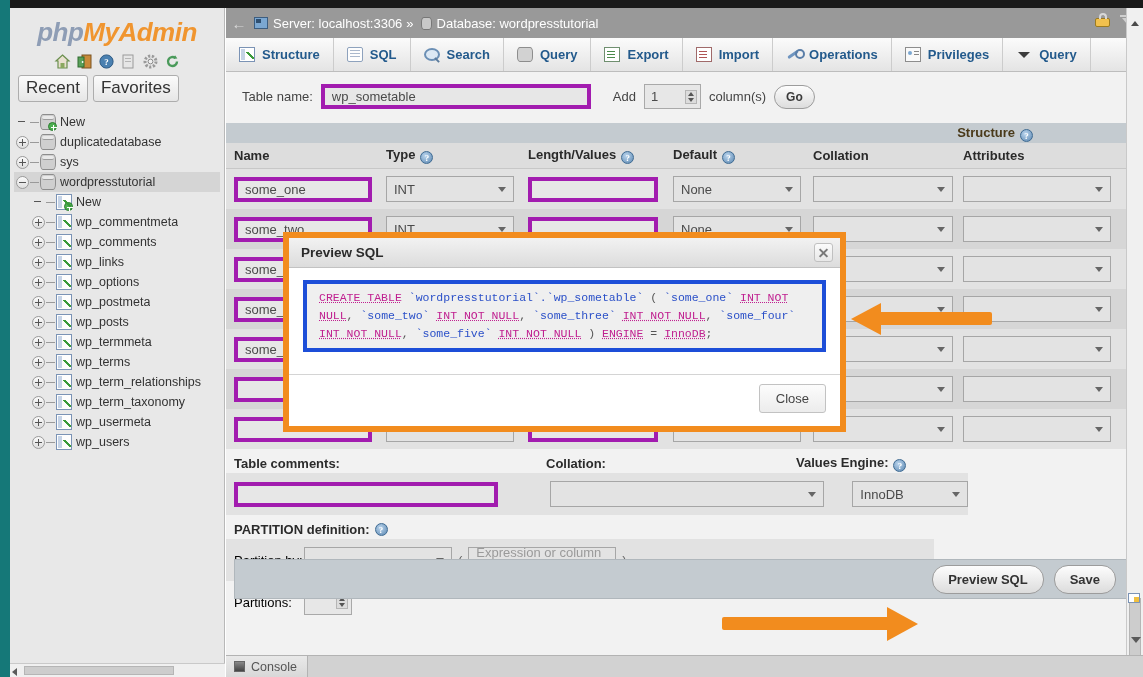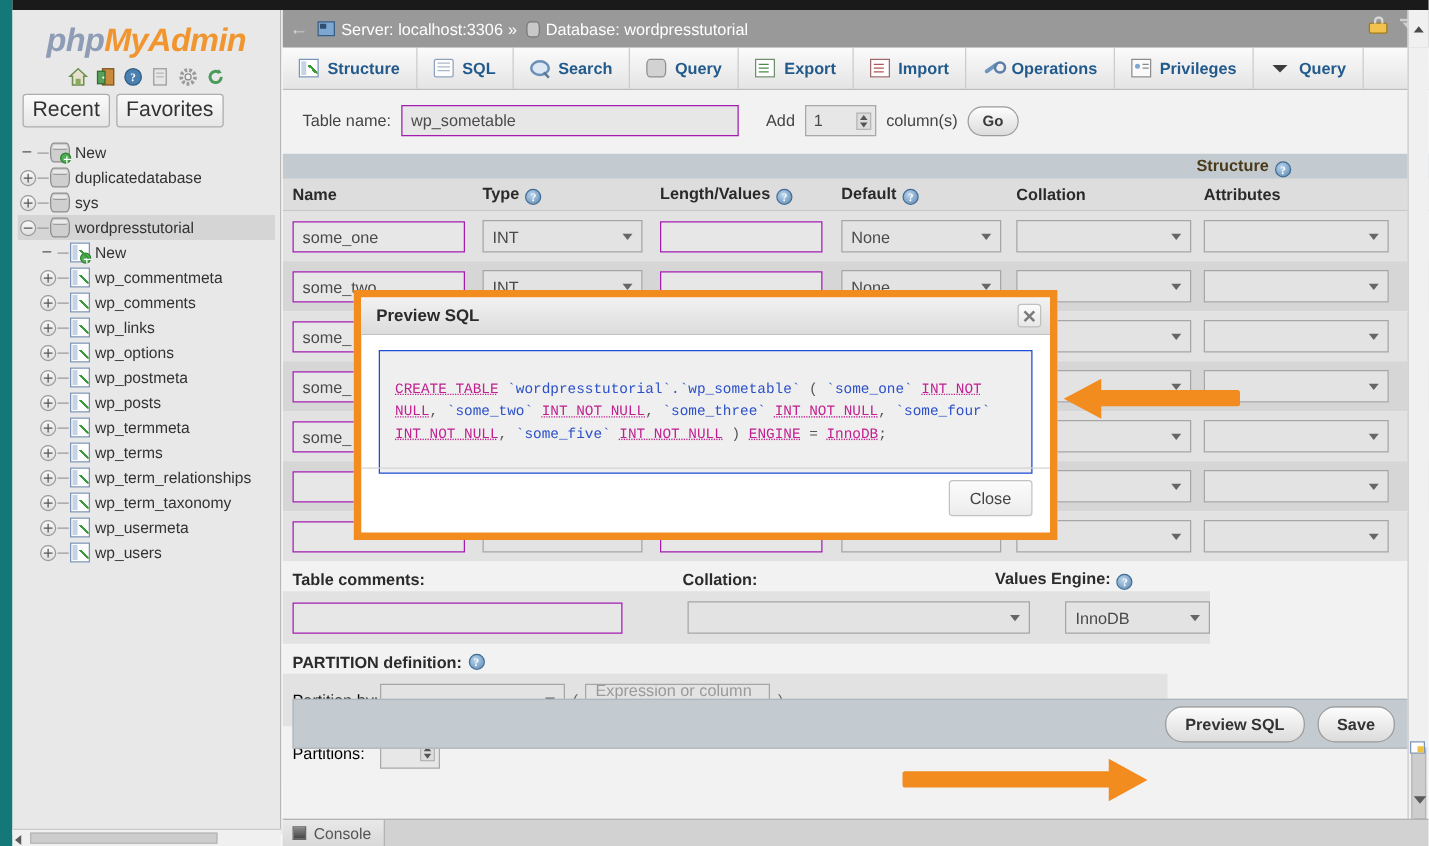--- a/index.html
+++ b/index.html
@@ -166,21 +166,21 @@
   .ti-more::after { content:""; position:absolute; left:2px; top:5px; border-left:6px solid transparent; border-right:6px solid transparent; border-top:6px solid #3c3c3c; }
 
   
   .content { padding: 0; position: relative; }
   .namerow {
     display: flex; align-items: center; gap: 8px;
     padding: 12px 0 14px 16px; font-size: 13px; color: #444;
     background: #f2f2f2;
   }
   .txtin {
-    border: 1px solid #a21caf; background: #e7e7e7; color: #4a4a4a;
+    border: 4px solid #a21caf; background: #e7e7e7; color: #4a4a4a;
     height: 25px; padding: 0 7px; font-size: 13px; font-family: "Liberation Sans", sans-serif;
   }
   .spin {
     display: inline-flex; align-items: center; border: 1px solid #a9a9a9;
     background: #e7e7e7; height: 25px; width: 57px; padding: 0 3px 0 6px;
     font-size: 13px; color: #4a4a4a; justify-content: space-between;
   }
   .spin .arrows { display:flex; flex-direction:column; gap:2px; background:#dcdcdc; border:1px solid #b5b5b5; padding:1px 2px;}
   .spin .arrows i { display:block; width:0;height:0;border-left:3px solid transparent;border-right:3px solid transparent;}
   .spin .arrows .u { border-bottom:4px solid #555; }
@@ -299,21 +299,21 @@
     width: 19px; height: 19px; border: 1px solid #c0c0c0; border-radius: 3px;
     background: linear-gradient(#fbfbfb,#e8e8e8); position: relative; cursor: pointer;
   }
   .x-btn::before, .x-btn::after {
     content:""; position:absolute; left:3px; top:8px; width:11px; height:2px; background:#7a7a7a;
   }
   .x-btn::before { transform: rotate(45deg); }
   .x-btn::after  { transform: rotate(-45deg); }
   .modal-body { padding: 12px 14px 0 14px; }
   .sqlbox {
-    border: 1px solid #1d4ed8; background: #efefef; padding: 22px 12px;
+    border: 4px solid #1d4ed8; background: #efefef; padding: 5px 12px;
     font-family: "Liberation Mono", monospace; font-size: 11.5px; line-height: 1.55;
     color: #333; min-height: 72px;
   }
   .kw { color: #c02090; text-decoration: underline; text-decoration-style: dotted; }
   .id { color: #2b50c8; }
   .pn { color: #555; }
   .modal-foot {
     position:absolute; left:0; right:0; bottom:4px; height: 48px;
     border-top: 1px solid #d4d4d4; display:flex; align-items:center; justify-content:flex-end;
     padding-right: 14px;

